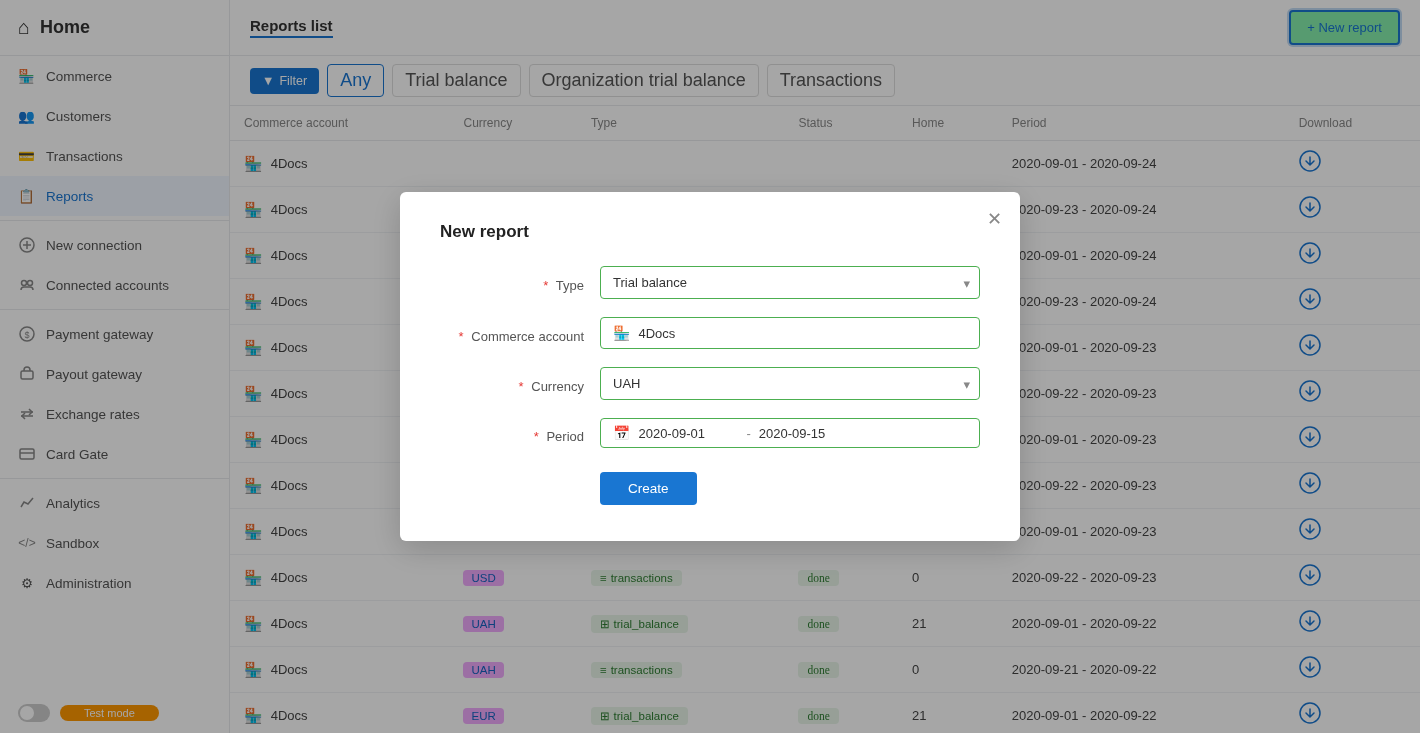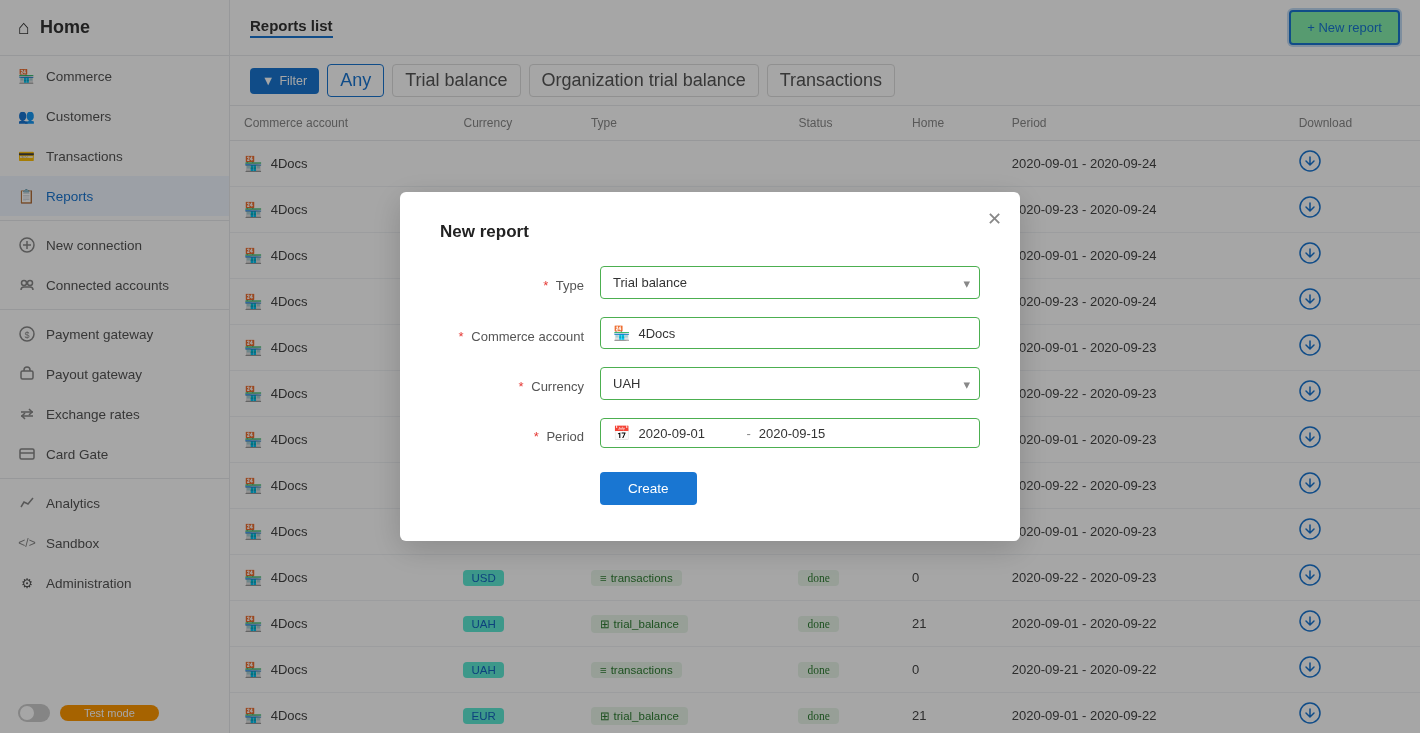--- a/index.html
+++ b/index.html
@@ -176,21 +176,21 @@
       display: flex;
       align-items: center;
       gap: 8px;
     }
     .shop-icon {
       color: #aaa;
       font-size: 15px;
     }
     .currency-badge {
       display: inline-block;
-      background: #5eead4;
+      background: #f0abfc;
       color: #1565c0;
       border-radius: 4px;
       padding: 2px 8px;
       font-size: 11.5px;
       font-weight: 500;
     }
     .type-badge {
       display: inline-flex;
       align-items: center;
       gap: 4px;

